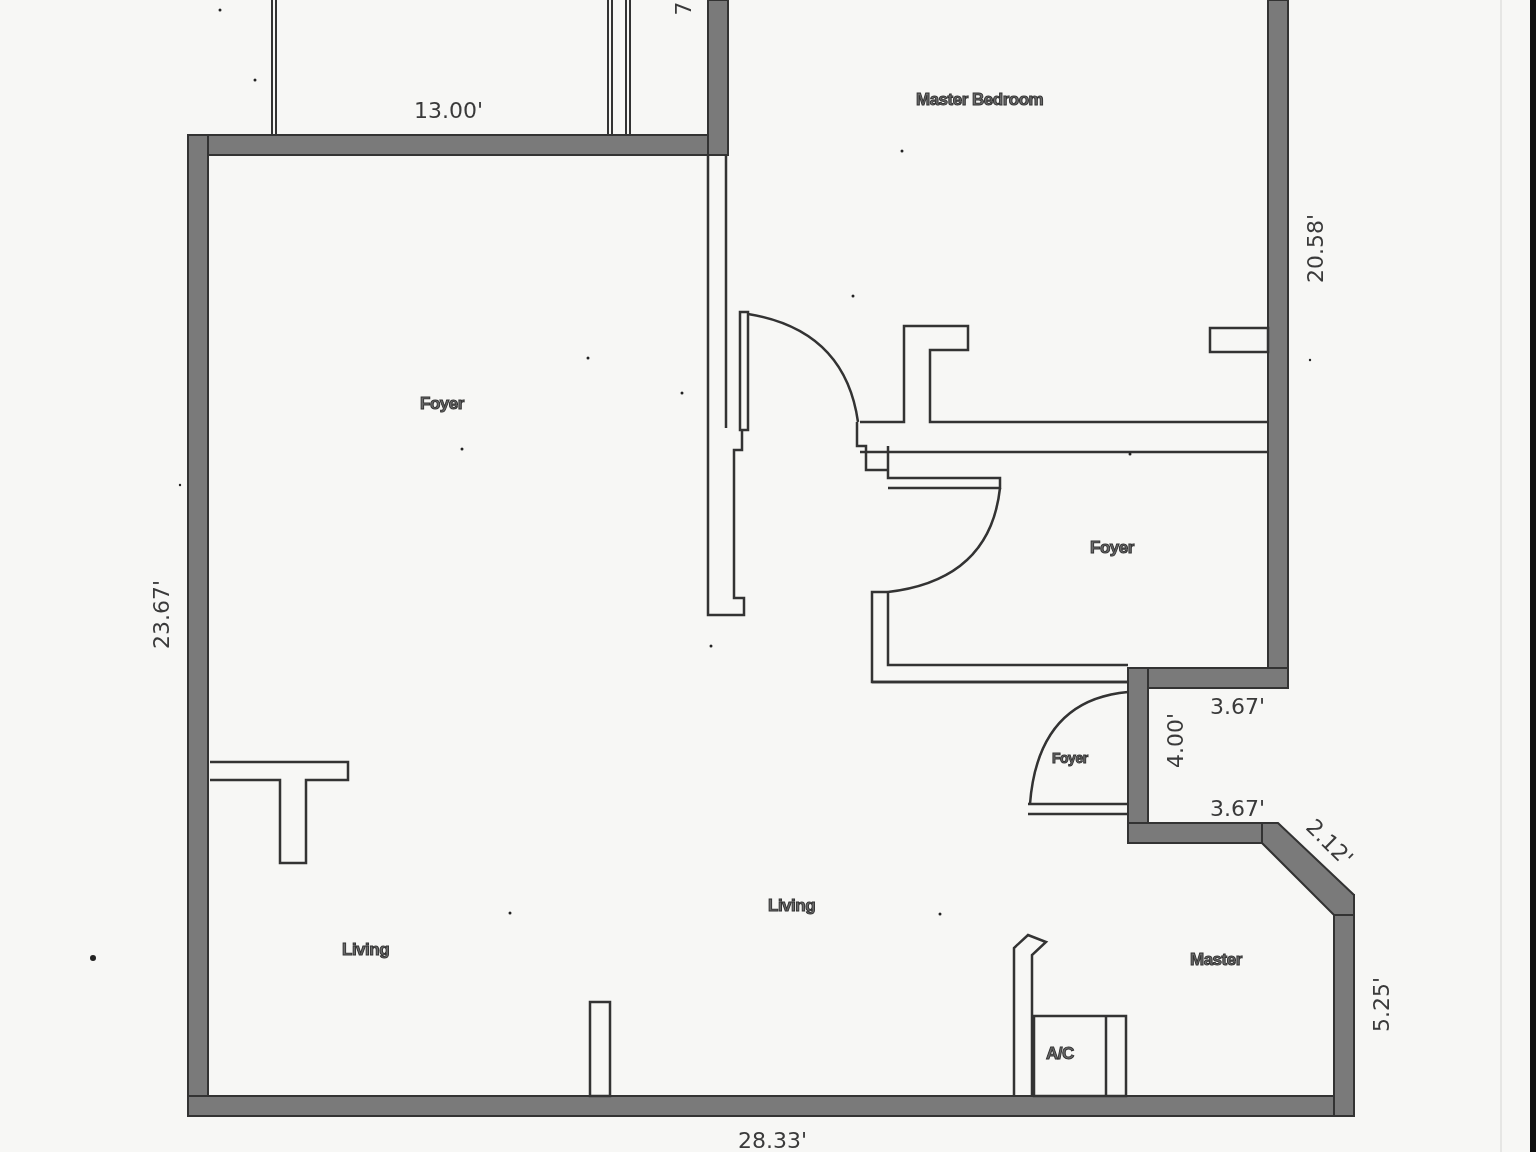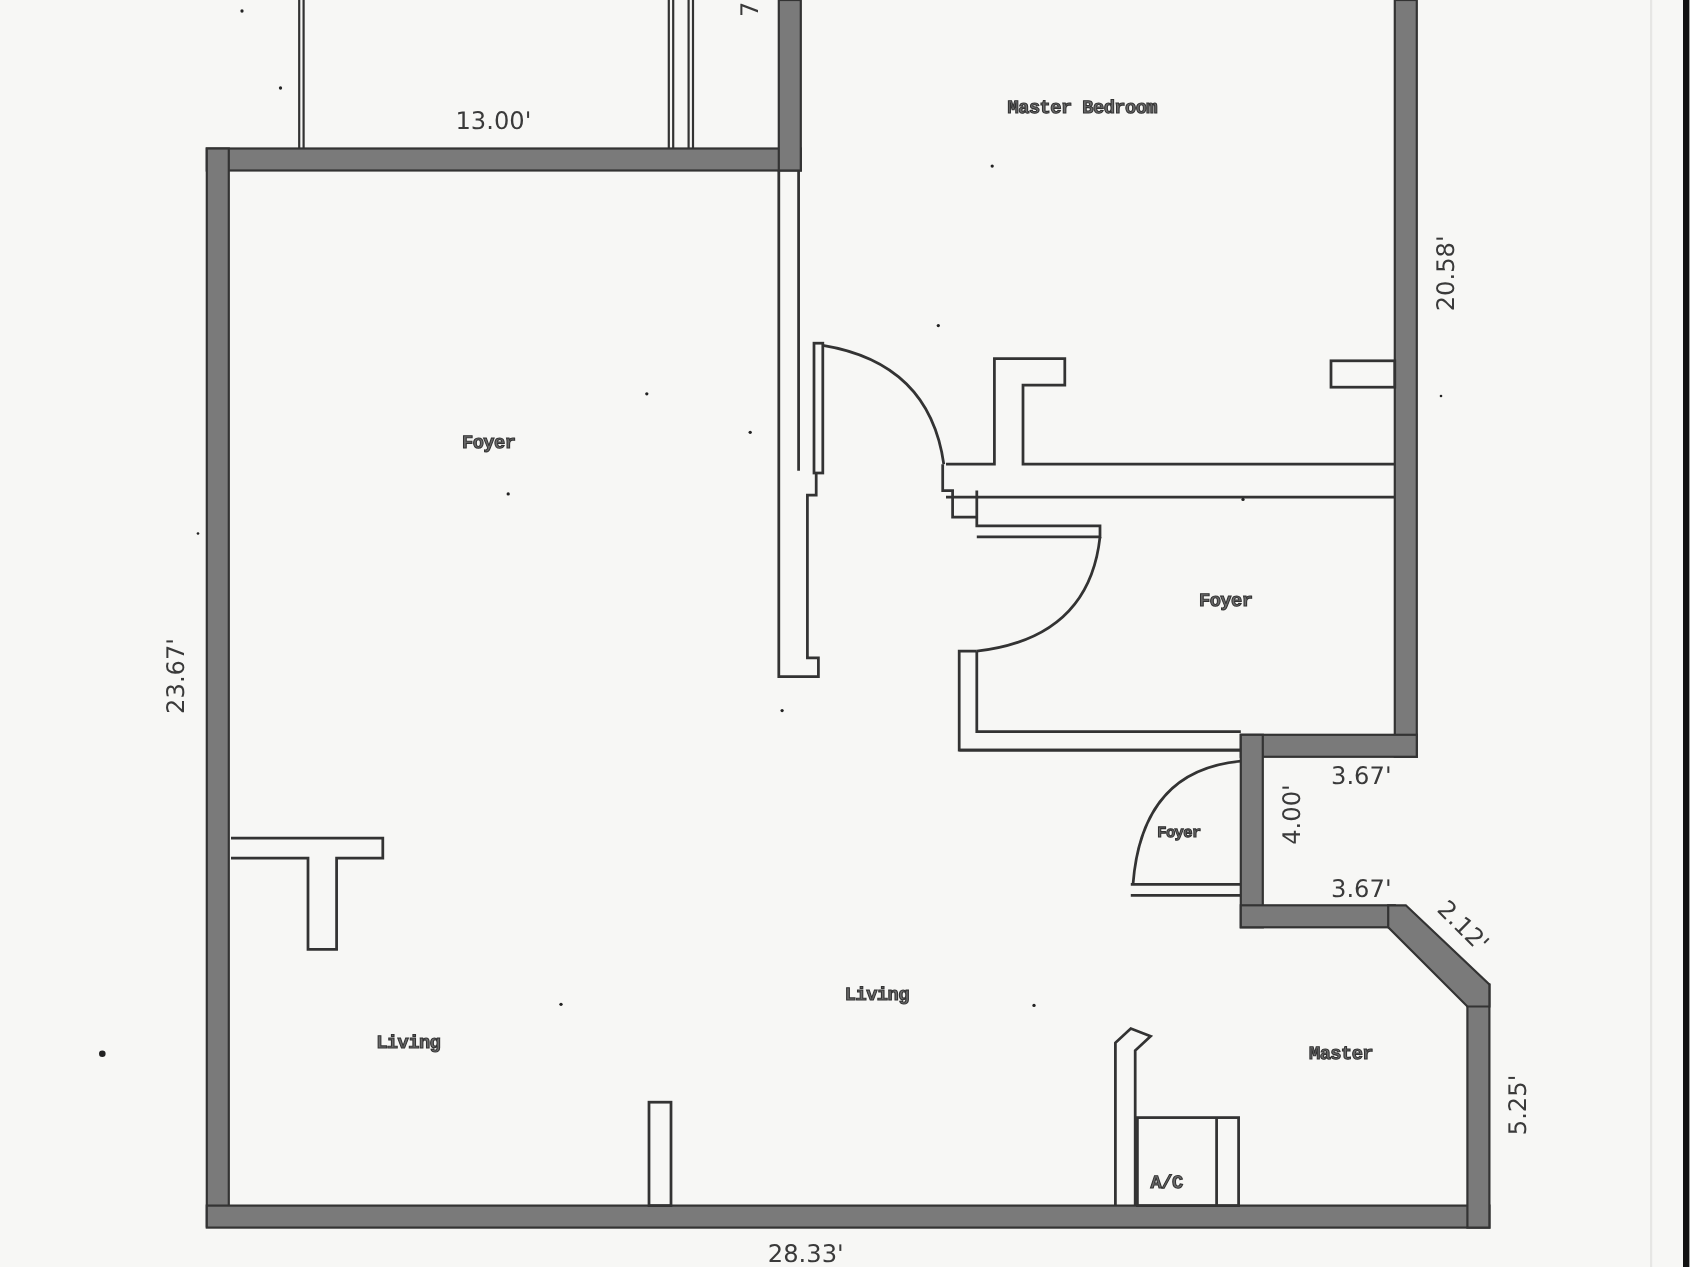--- a/index.html
+++ b/index.html
@@ -1,18 +1,18 @@
 <!DOCTYPE html>
 <html><head>
 <meta charset="utf-8">
 <style>
   html, body { margin:0; padding:0; background:#f7f7f5; }
   body { width:1536px; height:1152px; position:relative; overflow:hidden; font-family:"DejaVu Sans", sans-serif; }
   #plan { position:absolute; left:0; top:0; width:1536px; height:1152px; }
-  .room-label { position:absolute; font-family:Liberation Mono, monospace; font-weight:bold; font-size:17px; color:#6d6d6d;
+  .room-label { position:absolute; font-family:Liberation Sans, sans-serif; font-weight:bold; font-size:17px; color:#6d6d6d;
     -webkit-text-stroke:1px #333; letter-spacing:-0.5px; white-space:nowrap; }
   .dim { position:absolute; font-family:"DejaVu Sans", sans-serif; font-size:22px; color:#3a3a3a; white-space:nowrap; }
   .rot { transform:rotate(-90deg); transform-origin:center; }
   .edge-right { position:absolute; right:0; top:0; width:6px; height:1152px; background:#111; }
   .edge-faint { position:absolute; left:1500px; top:0; width:2px; height:1152px; background:#e6e6e4; }
 </style>
 </head>
 <body>
 
 <svg id="plan" viewBox="0 0 1536 1152" xmlns="http://www.w3.org/2000/svg">
@@ -106,24 +106,24 @@
 <div class="edge-faint"></div>
 <div class="edge-right"></div>
 
 <div class="room-label" style="left:916px; top:90px;">Master Bedroom</div>
 <div class="room-label" style="left:420px; top:394px;">Foyer</div>
 <div class="room-label" style="left:1090px; top:538px;">Foyer</div>
 <div class="room-label" style="left:1052px; top:750px; font-size:14px;">Foyer</div>
 <div class="room-label" style="left:768px; top:896px;">Living</div>
 <div class="room-label" style="left:342px; top:940px;">Living</div>
 <div class="room-label" style="left:1190px; top:950px;">Master</div>
-<div class="room-label" style="left:1046px; top:1044px;margin-top:23px;">A/C</div>
+<div class="room-label" style="left:1046px; top:1044px;">A/C</div>
 
 <div class="dim" style="left:414px; top:98px;">13.00'</div>
 <div class="dim rot" style="left:676px; top:-4px;">7</div>
 <div class="dim rot" style="left:1270px; top:236px; width:90px; text-align:center;">20.58'</div>
 <div class="dim rot" style="left:116px; top:602px; width:90px; text-align:center;">23.67'</div>
 <div class="dim" style="left:1210px; top:694px;">3.67'</div>
 <div class="dim rot" style="left:1140px; top:728px; width:70px; text-align:center;">4.00'</div>
 <div class="dim" style="left:1210px; top:796px;">3.67'</div>
 <div class="dim" style="left:1302px; top:830px; transform:rotate(45deg);">2.12'</div>
 <div class="dim rot" style="left:1346px; top:992px; width:70px; text-align:center;">5.25'</div>
-<div class="dim" style="left:698px; top:1128px;">28.33'</div>
+<div class="dim" style="left:738px; top:1128px;">28.33'</div>
 
 </body></html>

